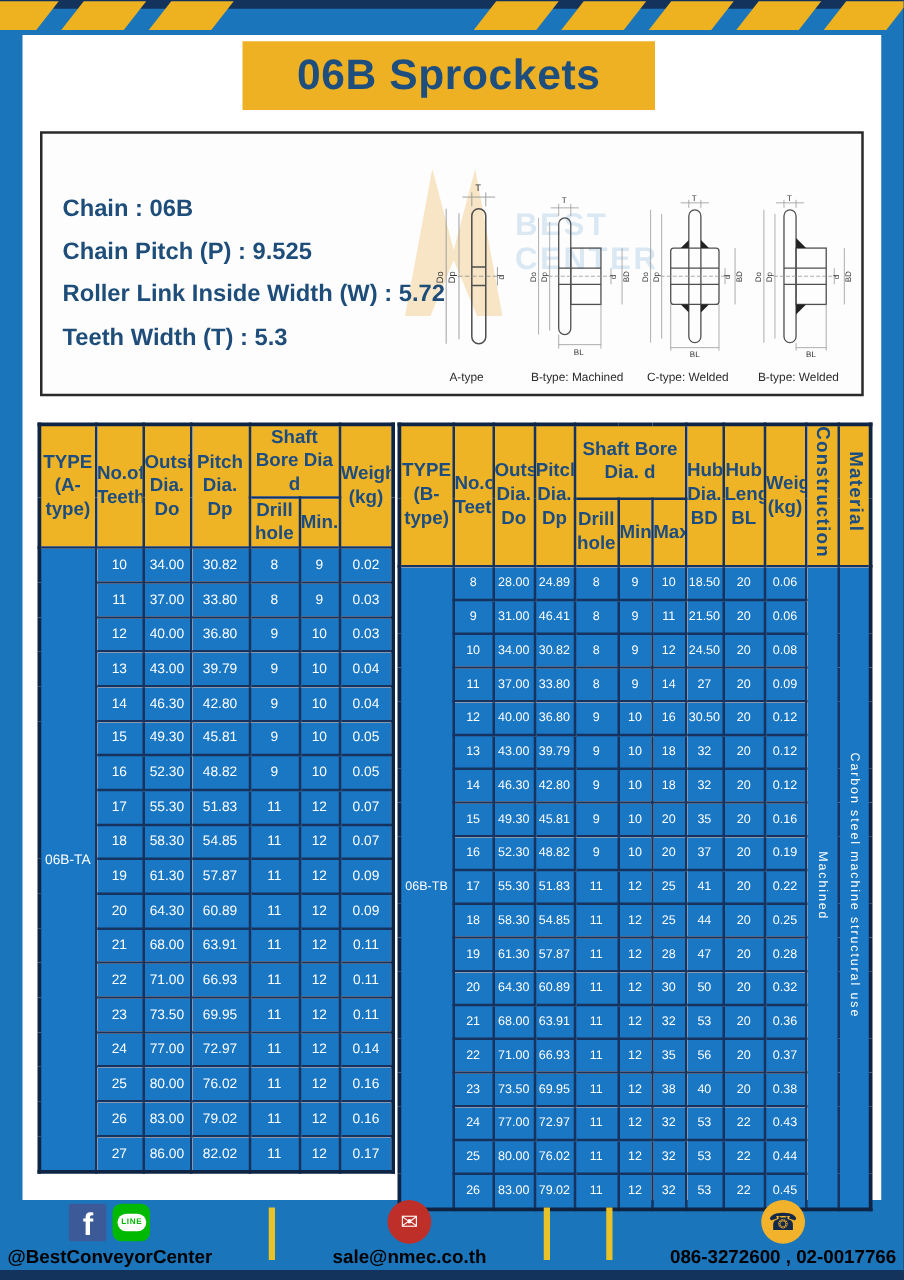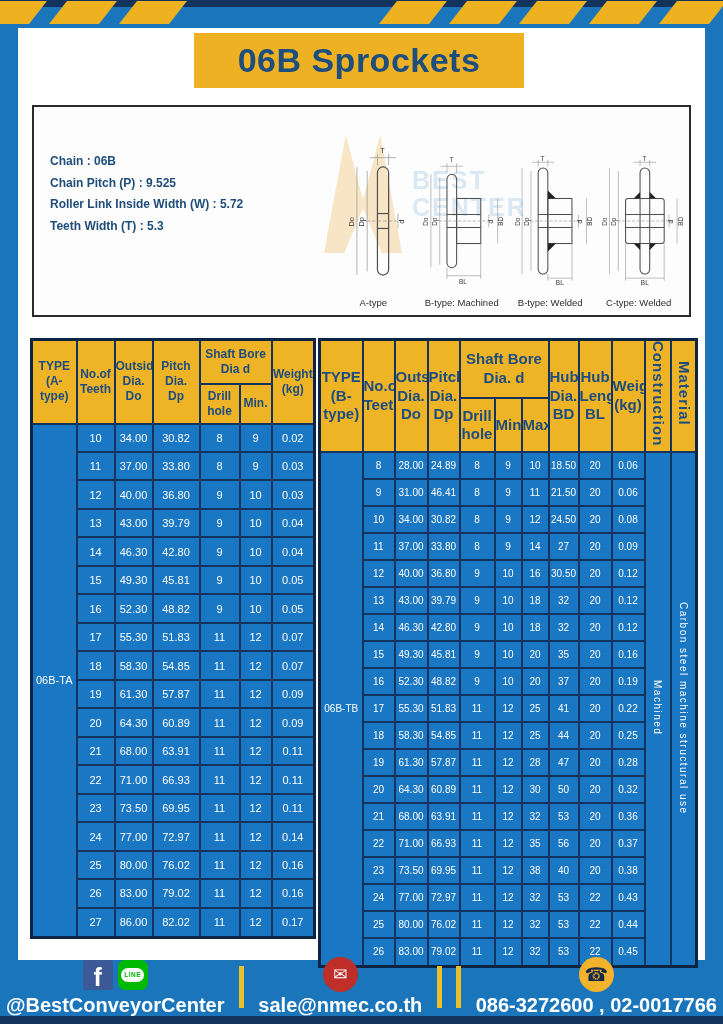--- a/index.html
+++ b/index.html
@@ -9,53 +9,53 @@
   .top-navy{position:absolute;left:0;top:0;width:723px;height:7px;background:#14335c;}
   .bottom-navy{position:absolute;left:0;top:1016px;width:723px;height:8px;background:#14335c;}
   .stripe{position:absolute;top:1px;height:23px;width:50px;background:#eeb220;transform:skewX(-38deg);}
   
   .panel{position:absolute;left:18px;top:28px;width:687px;height:932px;background:#ffffff;}
   .title-banner{position:absolute;left:194px;top:33px;width:330px;height:55px;background:#eeb124;
         color:#1e4e7e;font-size:34px;font-weight:bold;text-align:center;line-height:55px;letter-spacing:.5px;}
   
   .diagram-box{position:absolute;left:32px;top:105px;width:659px;height:212px;border:2px solid #2a2a2a;
         background:#fdfdfd;box-sizing:border-box;}
-  .specs{position:absolute;left:16px;top:44px;color:#1e4d7a;font-weight:bold;font-size:12px;line-height:1.8;z-index:2;}
+  .specs{position:absolute;left:16px;top:44px;color:#1e4d7a;font-weight:bold;font-size:19px;line-height:1.8;z-index:2;}
   .watermark{position:absolute;left:290px;top:28px;display:flex;align-items:center;gap:10px;opacity:.5;z-index:0;}
   .wm-chevron{width:78px;height:118px;background:#f3cf8e;
         clip-path:polygon(0 100%,28% 0,50% 55%,72% 0,100% 100%,74% 100%,50% 62%,26% 100%);}
   .wm-text{color:#b9d4ea;font-weight:bold;font-size:25px;line-height:1.08;letter-spacing:2px;}
   .figures{position:absolute;left:295px;right:6px;top:4px;bottom:2px;display:flex;z-index:1;}
   .figure{flex:1;display:flex;flex-direction:column;align-items:center;justify-content:flex-end;min-width:0;}
   .figure svg{width:100%;height:152px;}
   .fig-label{font-size:9.5px;color:#2b2b2b;padding-bottom:5px;white-space:nowrap;}
   .dim{stroke:#9a9a9a;stroke-width:.8;fill:none;}
   .part{stroke:#4f4f4f;stroke-width:1.3;fill:none;}
   .weld{fill:#222;stroke:none;}
   .dimtxt{font-size:8px;fill:#333;font-family:"Liberation Sans",sans-serif;}
   
   table{border-collapse:collapse;table-layout:fixed;position:absolute;border:3px solid #0e2444;}
   th,td{border:2px solid #15335e;text-align:center;vertical-align:middle;padding:0;overflow:hidden;}
   th{background:#efb425;color:#1d4d80;font-weight:bold;white-space:pre-line;line-height:1.25;}
   td{background:#1a77c4;color:#ffffff;}
   #tableA{left:30px;top:338px;width:283px;height:601px;}
   #tableB{left:318px;top:338px;width:377px;height:601px;}
-  #tableA th{font-size:12px;}
+  #tableA th{font-size:15px;}
   #tableA td{font-size:11px;}
   #tableB th{font-size:15px;}
   #tableB td{font-size:10px;}
   thead tr.h1{height:44px;} thead tr.h2{height:40px;}
   .vhead{writing-mode:vertical-rl;letter-spacing:1px;display:inline-block;}
   .vtext{writing-mode:vertical-rl;letter-spacing:1.5px;font-size:10px;color:#fff;display:inline-block;}
   
   .footer{position:absolute;left:0;top:958px;width:723px;height:58px;display:flex;align-items:center;
         justify-content:space-between;padding:0 6px;box-sizing:border-box;}
   .contact{display:flex;flex-direction:column;align-items:center;gap:2px;}
   .icons-row{display:flex;gap:5px;align-items:center;height:34px;}
-  .contact-label{color:#ffffff;font-weight:bold;font-size:20px;white-space:nowrap;}
+  .contact-label{color:#000000;font-weight:bold;font-size:15px;white-space:nowrap;}
   .divider{width:5px;height:42px;background:#e8c226;}
   .fb{width:30px;height:30px;background:#3d5a98;color:#fff;font-weight:bold;font-size:25px;
         display:flex;align-items:flex-end;justify-content:center;line-height:.95;border-radius:2px;}
   .line-icon{width:30px;height:30px;background:#00b900;border-radius:7px;display:flex;align-items:center;justify-content:center;}
   .line-bubble{width:23px;height:14px;background:#fff;border-radius:7px;color:#00b900;font-size:6.5px;
         font-weight:bold;text-align:center;line-height:14px;letter-spacing:.5px;}
   .circle-icon{width:35px;height:35px;border-radius:50%;display:flex;align-items:center;justify-content:center;}
   .email-circle{background:#bf2f29;color:#fff;font-size:17px;}
   .globe-circle{background:#2aa7de;}
   .phone-circle{background:#f2b22b;color:#14294a;font-size:19px;}
@@ -135,49 +135,20 @@
           <line class="dim" x1="88" y1="72" x2="88" y2="88"></line>
           <text class="dimtxt" x="93" y="83" transform="rotate(-90 93 83)">d</text>
           <line class="dim" x1="99" y1="52" x2="99" y2="108"></line>
           <text class="dimtxt" x="106" y="86" transform="rotate(-90 106 86)">BD</text>
           <line class="dim" x1="36" y1="138" x2="36" y2="152"></line>
             <line class="dim" x1="78" y1="108" x2="78" y2="152"></line>
           <line class="dim" x1="36" y1="148" x2="78" y2="148"></line>
           <text class="dimtxt" x="51" y="158">BL</text>
         </svg>
         <div class="fig-label">B-type: Machined</div>
-      </div>
-
-      <div class="figure">
-        <svg viewBox="0 0 110 160">
-          <line class="dim" x1="40" y1="12" x2="40" y2="4"></line>
-            <line class="dim" x1="52" y1="12" x2="52" y2="4"></line>
-          <line class="dim" x1="32" y1="7" x2="60" y2="7"></line>
-          <text class="dimtxt" x="43" y="5">T</text>
-          <rect class="part" x="40" y="14" width="12" height="132" rx="6"></rect>
-          <rect class="part" x="52" y="52" width="30" height="56"></rect>
-          <path class="weld" d="M52 52 L52 42 L62 52 Z"></path>
-            <path class="weld" d="M52 108 L52 118 L62 108 Z"></path>
-          <line class="part" x1="40" y1="72" x2="82" y2="72"></line>
-            <line class="part" x1="40" y1="88" x2="82" y2="88"></line>
-          <line class="dim" x1="30" y1="80" x2="92" y2="80" stroke-dasharray="4 2"></line>
-          <line class="dim" x1="20" y1="14" x2="20" y2="146"></line>
-          <text class="dimtxt" x="17" y="86" transform="rotate(-90 17 86)">Do</text>
-          <line class="dim" x1="31" y1="18" x2="31" y2="142"></line>
-          <text class="dimtxt" x="28" y="86" transform="rotate(-90 28 86)">Dp</text>
-          <line class="dim" x1="90" y1="72" x2="90" y2="88"></line>
-          <text class="dimtxt" x="95" y="83" transform="rotate(-90 95 83)">d</text>
-          <line class="dim" x1="100" y1="52" x2="100" y2="108"></line>
-          <text class="dimtxt" x="107" y="86" transform="rotate(-90 107 86)">BD</text>
-          <line class="dim" x1="52" y1="146" x2="52" y2="154"></line>
-            <line class="dim" x1="82" y1="108" x2="82" y2="154"></line>
-          <line class="dim" x1="52" y1="151" x2="82" y2="151"></line>
-          <text class="dimtxt" x="62" y="160">BL</text>
-        </svg>
-        <div class="fig-label">B-type: Welded</div>
       </div>
 
       <div class="figure">
         <svg viewBox="0 0 110 160">
           <line class="dim" x1="56" y1="12" x2="56" y2="4"></line>
             <line class="dim" x1="68" y1="12" x2="68" y2="4"></line>
           <line class="dim" x1="48" y1="7" x2="76" y2="7"></line>
           <text class="dimtxt" x="59" y="5">T</text>
           <rect class="part" x="56" y="14" width="12" height="132" rx="6"></rect>
           <rect class="part" x="38" y="52" width="48" height="56" rx="3"></rect>
@@ -195,20 +166,49 @@
           <line class="dim" x1="92" y1="72" x2="92" y2="88"></line>
           <text class="dimtxt" x="97" y="83" transform="rotate(-90 97 83)">d</text>
           <line class="dim" x1="102" y1="52" x2="102" y2="108"></line>
           <text class="dimtxt" x="109" y="86" transform="rotate(-90 109 86)">BD</text>
           <line class="dim" x1="38" y1="108" x2="38" y2="154"></line>
             <line class="dim" x1="86" y1="108" x2="86" y2="154"></line>
           <line class="dim" x1="38" y1="151" x2="86" y2="151"></line>
           <text class="dimtxt" x="57" y="160">BL</text>
         </svg>
         <div class="fig-label">C-type: Welded</div>
+      </div>
+
+      <div class="figure">
+        <svg viewBox="0 0 110 160">
+          <line class="dim" x1="40" y1="12" x2="40" y2="4"></line>
+            <line class="dim" x1="52" y1="12" x2="52" y2="4"></line>
+          <line class="dim" x1="32" y1="7" x2="60" y2="7"></line>
+          <text class="dimtxt" x="43" y="5">T</text>
+          <rect class="part" x="40" y="14" width="12" height="132" rx="6"></rect>
+          <rect class="part" x="52" y="52" width="30" height="56"></rect>
+          <path class="weld" d="M52 52 L52 42 L62 52 Z"></path>
+            <path class="weld" d="M52 108 L52 118 L62 108 Z"></path>
+          <line class="part" x1="40" y1="72" x2="82" y2="72"></line>
+            <line class="part" x1="40" y1="88" x2="82" y2="88"></line>
+          <line class="dim" x1="30" y1="80" x2="92" y2="80" stroke-dasharray="4 2"></line>
+          <line class="dim" x1="20" y1="14" x2="20" y2="146"></line>
+          <text class="dimtxt" x="17" y="86" transform="rotate(-90 17 86)">Do</text>
+          <line class="dim" x1="31" y1="18" x2="31" y2="142"></line>
+          <text class="dimtxt" x="28" y="86" transform="rotate(-90 28 86)">Dp</text>
+          <line class="dim" x1="90" y1="72" x2="90" y2="88"></line>
+          <text class="dimtxt" x="95" y="83" transform="rotate(-90 95 83)">d</text>
+          <line class="dim" x1="100" y1="52" x2="100" y2="108"></line>
+          <text class="dimtxt" x="107" y="86" transform="rotate(-90 107 86)">BD</text>
+          <line class="dim" x1="52" y1="146" x2="52" y2="154"></line>
+            <line class="dim" x1="82" y1="108" x2="82" y2="154"></line>
+          <line class="dim" x1="52" y1="151" x2="82" y2="151"></line>
+          <text class="dimtxt" x="62" y="160">BL</text>
+        </svg>
+        <div class="fig-label">B-type: Welded</div>
       </div>
     </div>
   </div>
 
   <table id="tableA">
     <colgroup>
         <col style="width:45px">
         <col style="width:38px">
         <col style="width:38px">
         <col style="width:47px">

